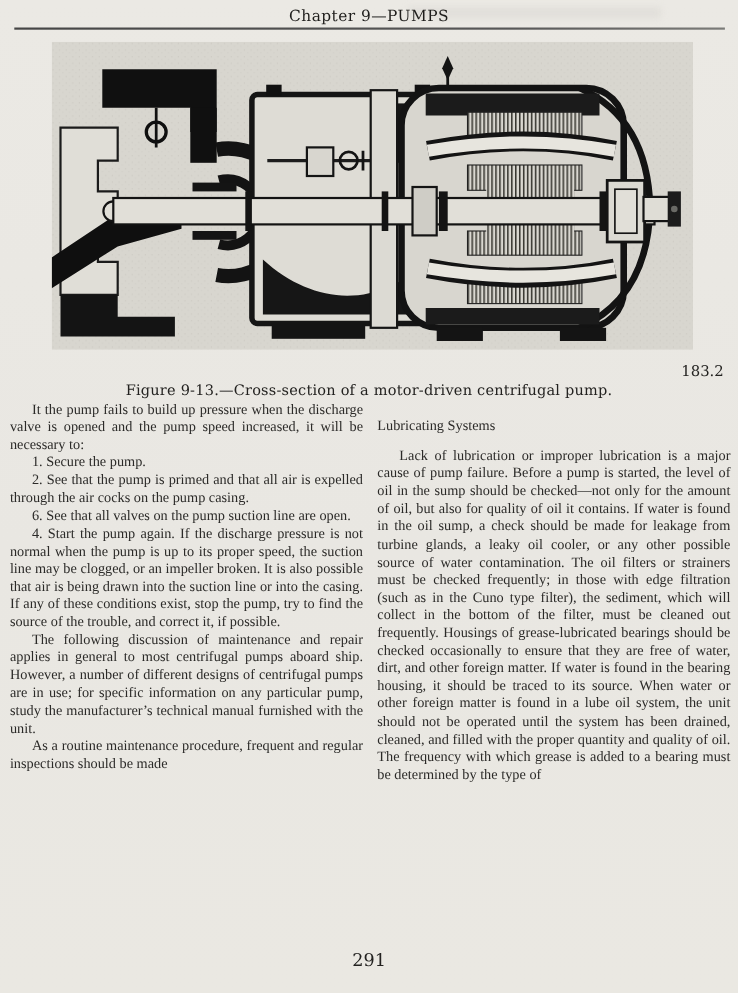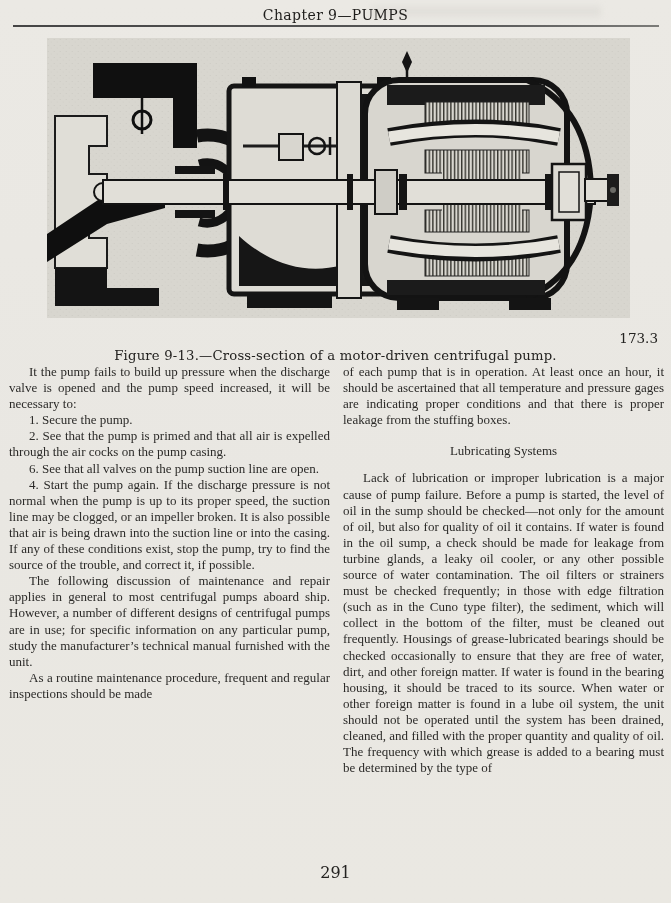--- a/index.html
+++ b/index.html
@@ -20,21 +20,21 @@
   .credit{position:absolute;top:330px;right:13px;font-size:13.5px;color:#232220;}
   .caption{position:absolute;top:348px;left:0;width:100%;text-align:center;
     font-size:13.2px;color:#232220;letter-spacing:.2px;}
   .columns{position:absolute;top:364px;left:9px;width:655px;display:flex;gap:13px;font-family:Liberation Serif, serif;}
   .col{width:321px;font-size:13px;line-height:16.1px;text-align:justify;
     color:#2b2a28;}
   .col p{margin:0;}
   .ind{text-indent:20px;}
   .h-caps{margin:13px 0 13px 0 !important;letter-spacing:.4px;text-align:left;}
   .h-sub{margin:13px 0 13px 0 !important;text-align:left;}
-  .h-sub2{margin:15px 0 11px 0 !important;text-align:center;}
+  .h-sub2{margin:15px 0 11px 0 !important;text-align:left;}
   .pageno{position:absolute;top:863px;left:0;width:100%;text-align:center;
     font-size:16px;color:#232220;}
 </style>
 </head>
 <body>
 
 <div class="page">
 
   <div class="ghost"></div>
 
@@ -123,38 +123,37 @@
       <rect x="512" y="134" width="20" height="40" fill="#e1dfd8" stroke="#141414" stroke-width="1.5"></rect>
       <rect x="538" y="141" width="26" height="22" fill="#dfddd6" stroke="#141414" stroke-width="2"></rect>
       <rect x="560" y="136" width="12" height="32" fill="#1c1c1c"></rect>
       <circle cx="566" cy="152" r="3" fill="#6a6a66"></circle>
 
       <rect x="350" y="260" width="42" height="12" fill="#141414"></rect>
       <rect x="462" y="260" width="42" height="12" fill="#141414"></rect>
     </svg>
   </div>
 
-  <div class="credit">173.3</div>
+  <div class="credit">183.2</div>
 
   <div class="caption">Figure 9-13.—Cross-section of a motor-driven centrifugal pump.</div>
 
   <div class="columns">
 
     <div class="col">
       <p class="ind">It the pump fails to build up pressure when the discharge valve is opened and the pump speed increased, it will be necessary to:</p>
       <p class="ind">1.  Secure the pump.</p>
       <p class="ind">2.  See that the pump is primed and that all air is expelled through the air cocks on the pump casing.</p>
       <p class="ind">6.  See that all valves on the pump suction line are open.</p>
       <p class="ind">4.  Start the pump again. If the discharge pressure is not normal when the pump is up to its proper speed, the suction line may be clogged, or an impeller broken. It is also possible that air is being drawn into the suction line or into the casing. If any of these conditions exist, stop the pump, try to find the source of the trouble, and correct it, if possible.</p>
       <p class="ind">The following discussion of maintenance and repair applies in general to most centrifugal pumps aboard ship. However, a number of different designs of centrifugal pumps are in use; for specific information on any particular pump, study the manufacturer’s technical manual furnished with the unit.</p>
       <p class="ind">As a routine maintenance procedure, frequent and regular inspections should be made</p>
     </div>
 
     <div class="col">
-      <p>of each pump that is in operation. At least once an hour, it should be ascertained that all temperature and pressure gages are indicating proper conditions and that there is proper leakage from the stuffing boxes.</p>
       <p class="h-sub2">Lubricating Systems</p>
       <p class="ind">Lack of lubrication or improper lubrication is a major cause of pump failure. Before a pump is started, the level of oil in the sump should be checked—not only for the amount of oil, but also for quality of oil it contains. If water is found in the oil sump, a check should be made for leakage from turbine glands, a leaky oil cooler, or any other possible source of water contamination. The oil filters or strainers must be checked frequently; in those with edge filtration (such as in the Cuno type filter), the sediment, which will collect in the bottom of the filter, must be cleaned out frequently. Housings of grease-lubricated bearings should be checked occasionally to ensure that they are free of water, dirt, and other foreign matter. If water is found in the bearing housing, it should be traced to its source. When water or other foreign matter is found in a lube oil system, the unit should not be operated until the system has been drained, cleaned, and filled with the proper quantity and quality of oil.  The frequency with which grease is added to a bearing must be determined by the type of</p>
     </div>
 
   </div>
 
   <div class="pageno">291</div>
 
 </div>
 

